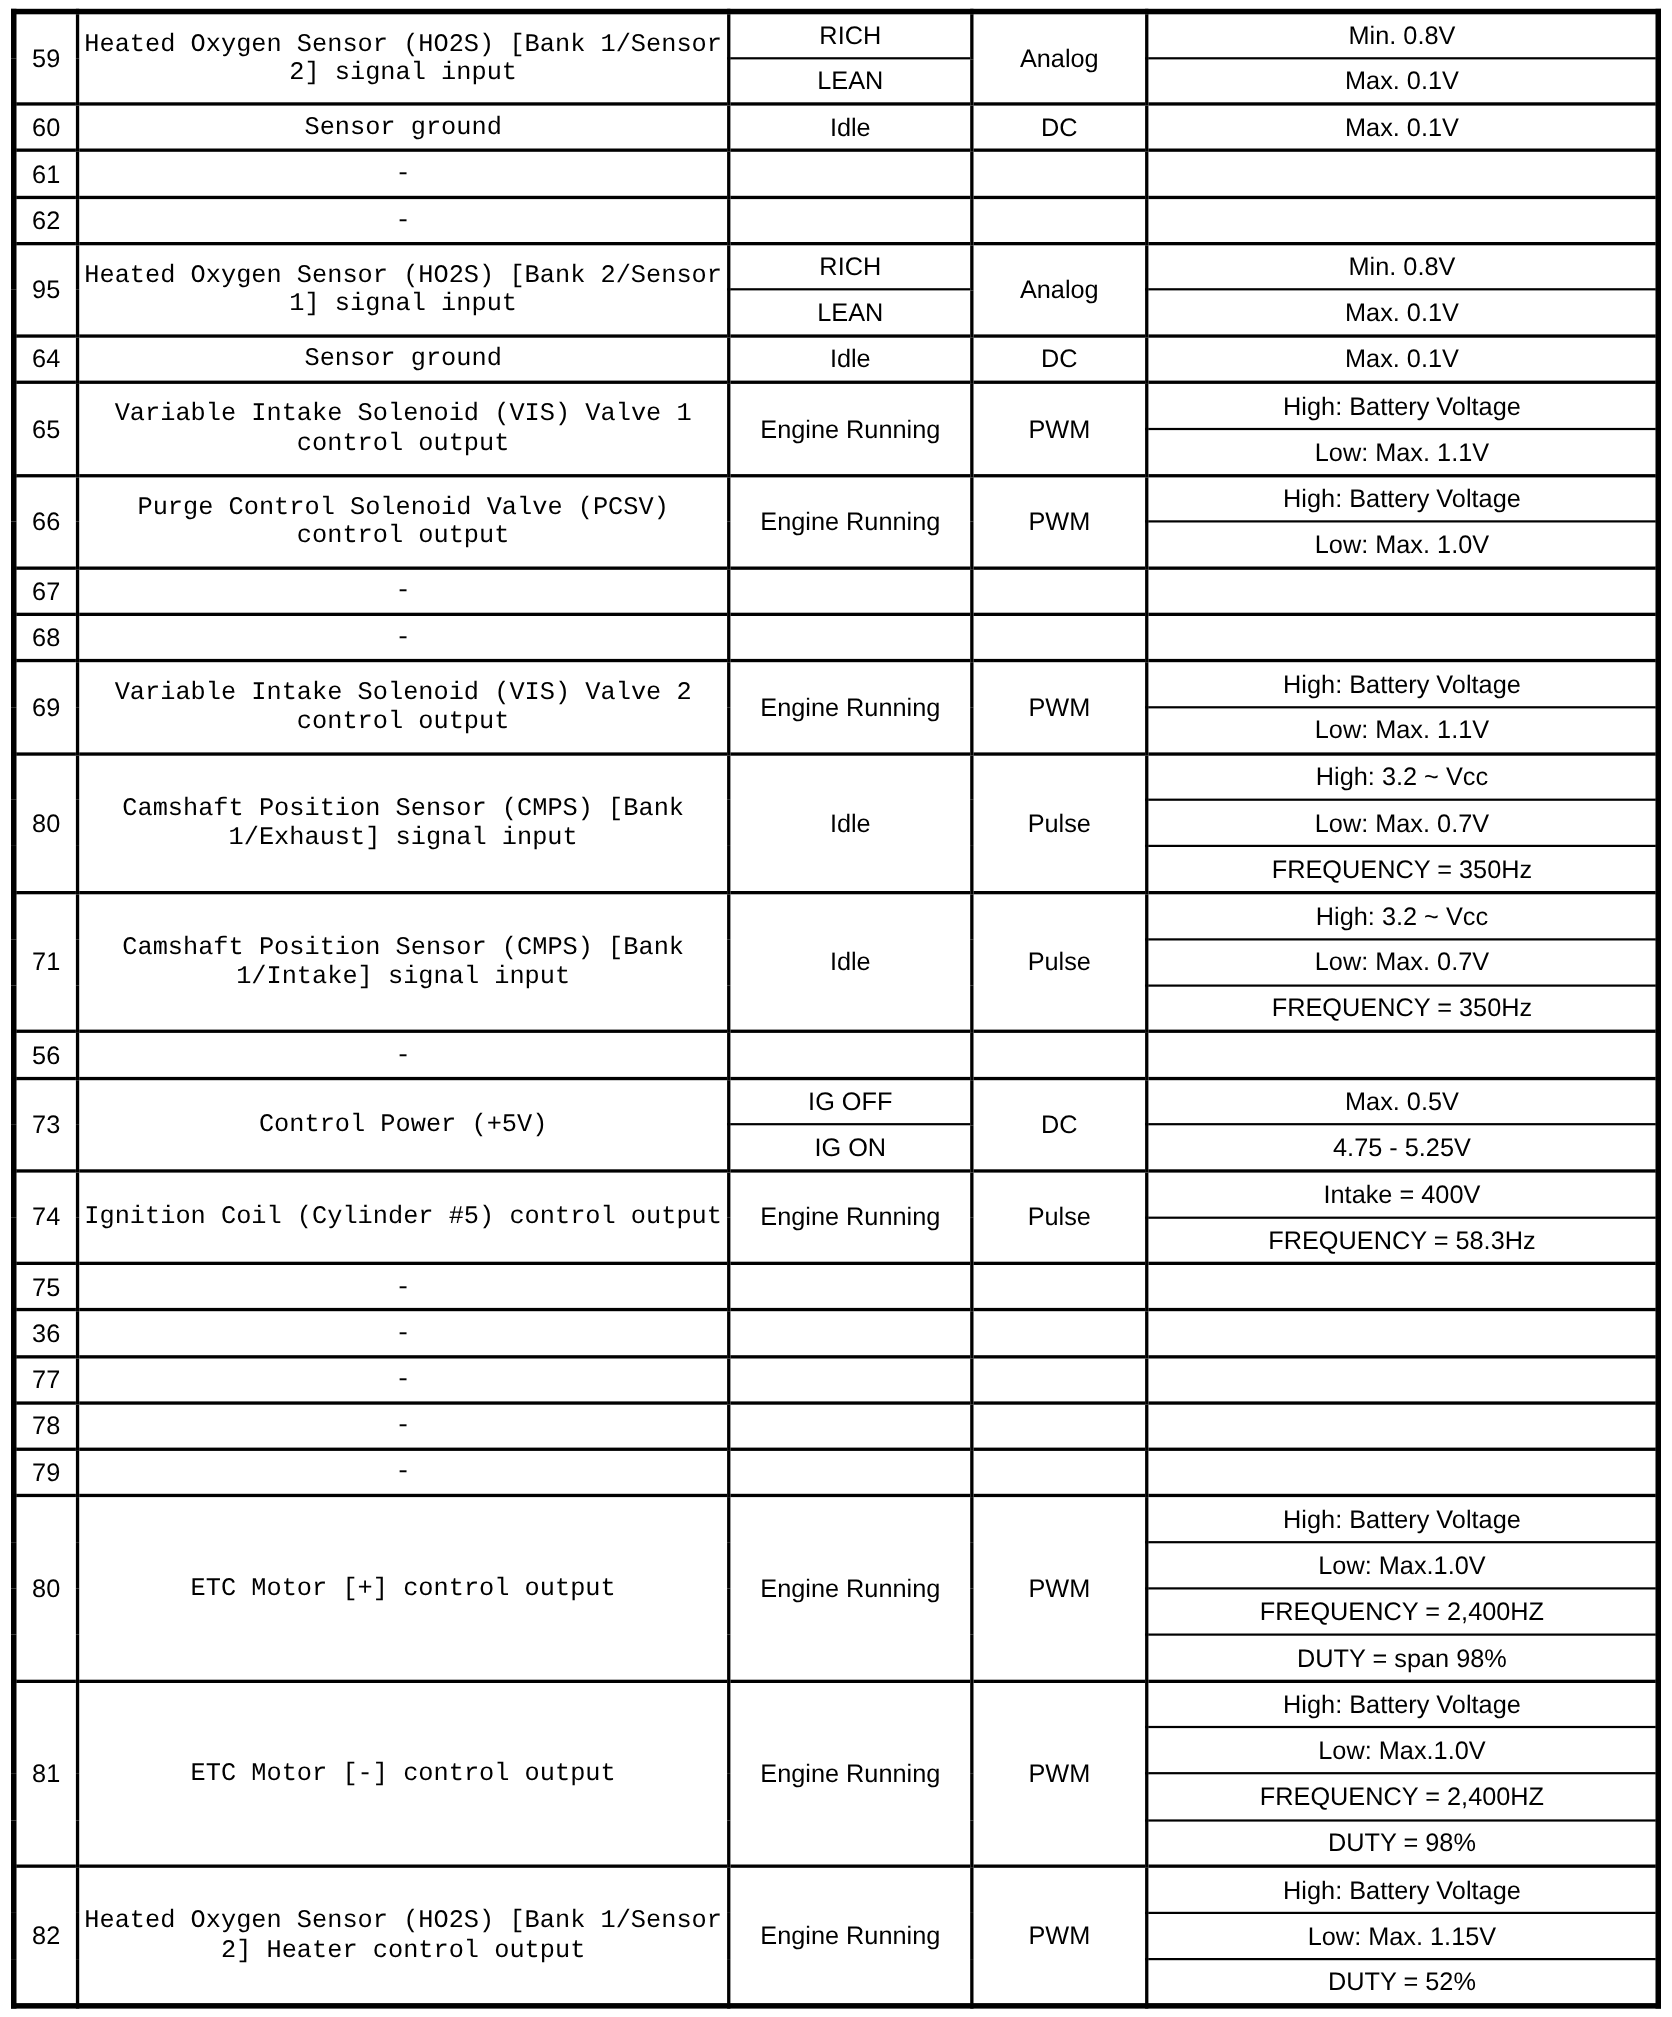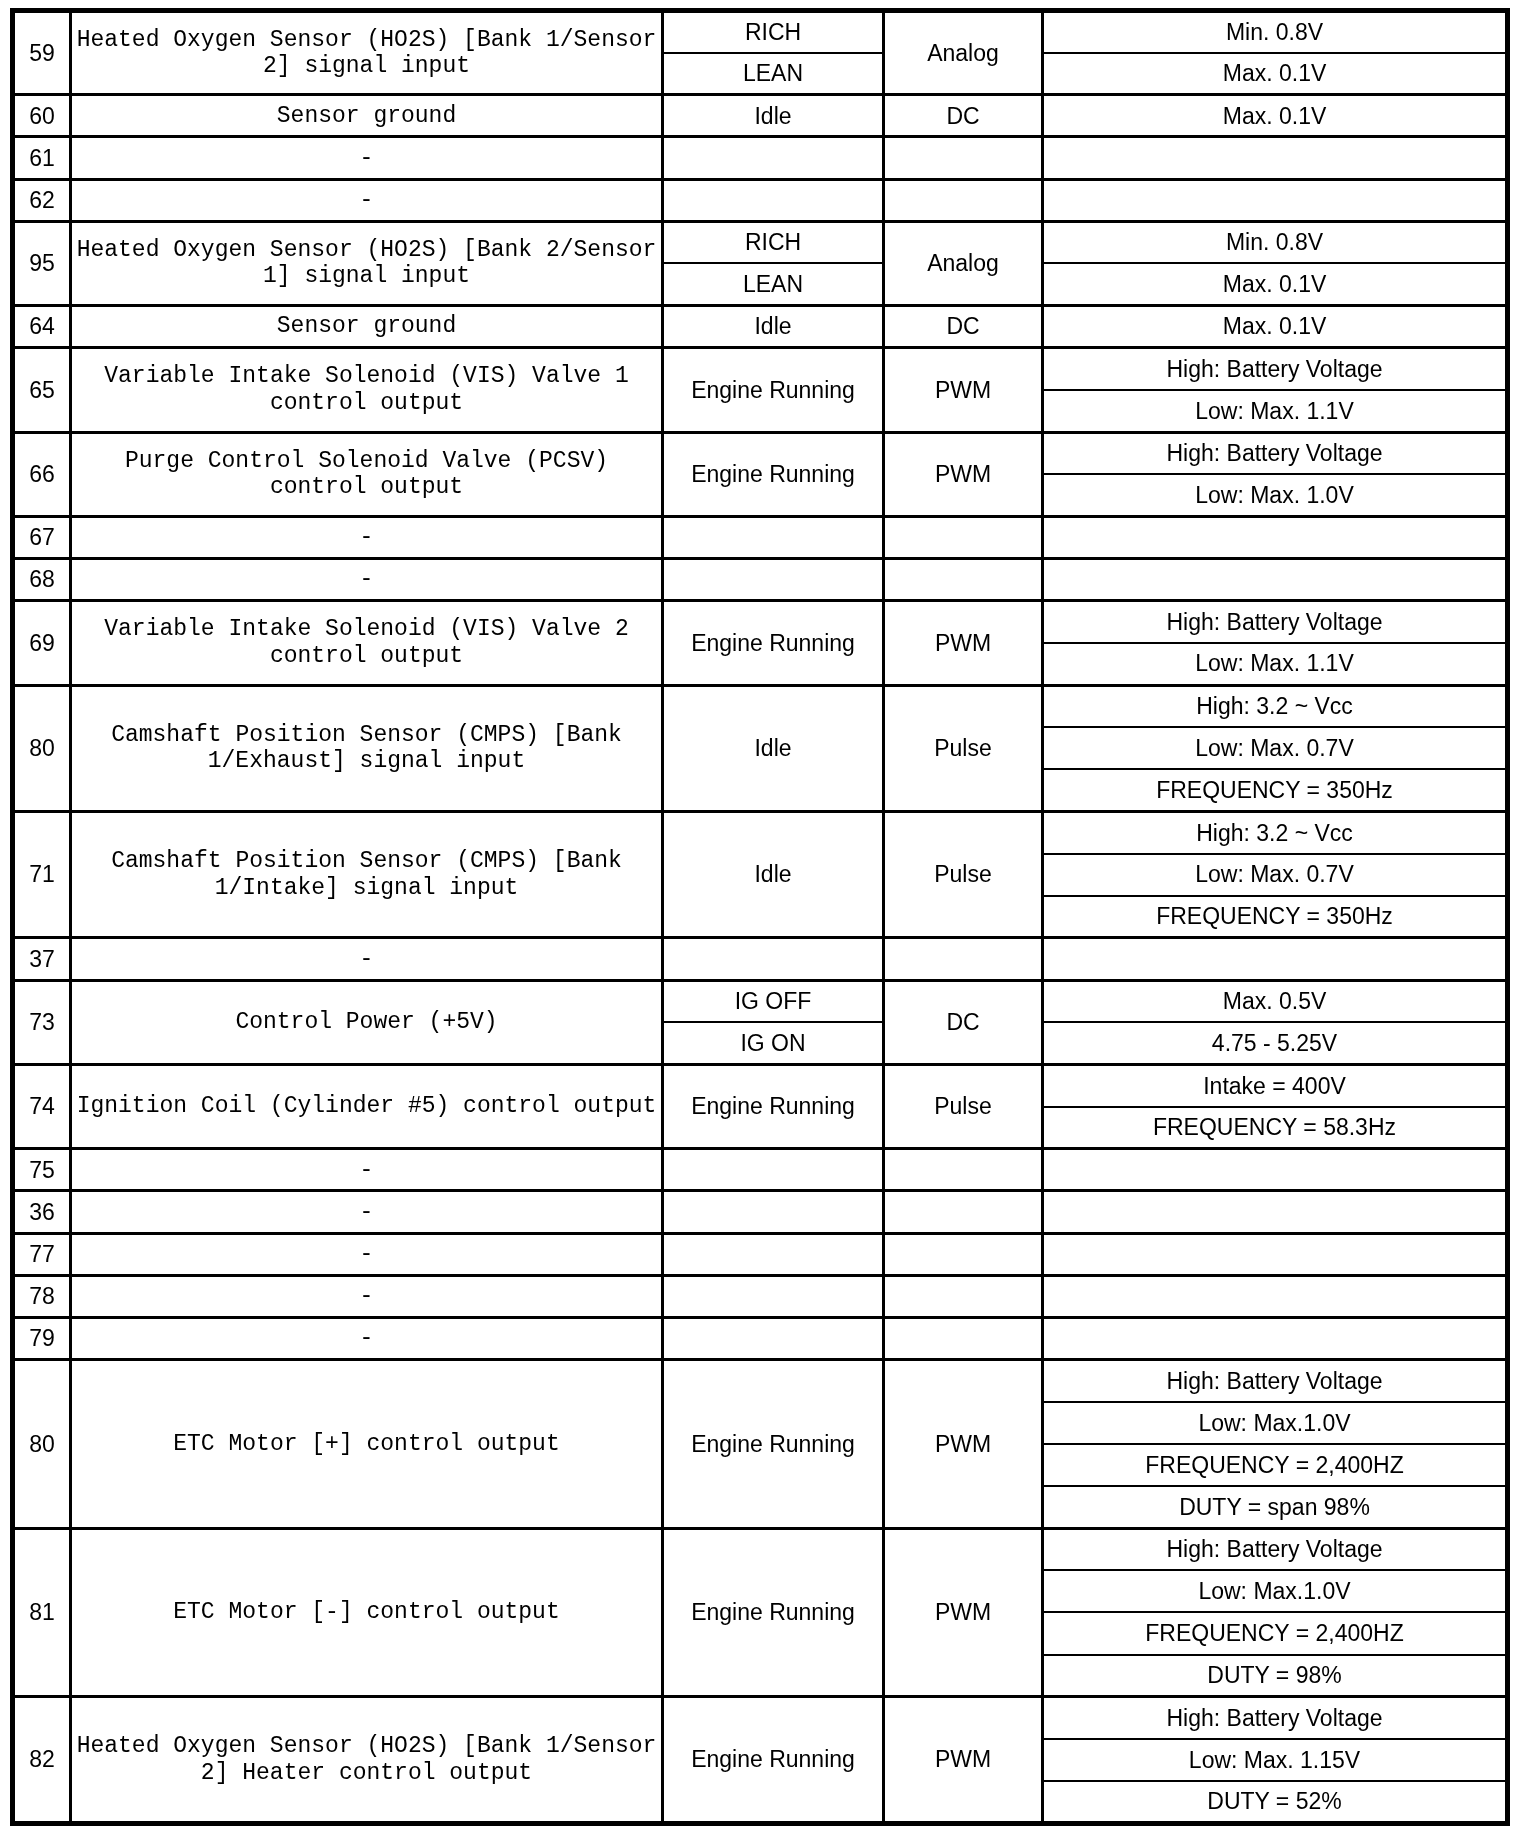--- a/index.html
+++ b/index.html
@@ -172,21 +172,21 @@
           <td class="type" rowspan="3">Pulse</td>
           <td class="spec">High: 3.2 ~ Vcc</td>
         </tr>
         <tr class="sub-row">
           <td class="spec">Low: Max. 0.7V</td>
         </tr>
         <tr class="sub-row">
           <td class="spec">FREQUENCY = 350Hz</td>
         </tr>
         <tr class="row-start">
-          <td class="pin">37</td>
+          <td class="pin">56</td>
           <td class="desc dash">-</td>
           <td class="cond"></td>
           <td class="type"></td>
           <td class="spec"></td>
         </tr>
         <tr class="row-start">
           <td class="pin" rowspan="2">73</td>
           <td class="desc" rowspan="2">Control Power (+5V)</td>
           <td class="cond">IG OFF</td>
           <td class="type" rowspan="2">DC</td>

